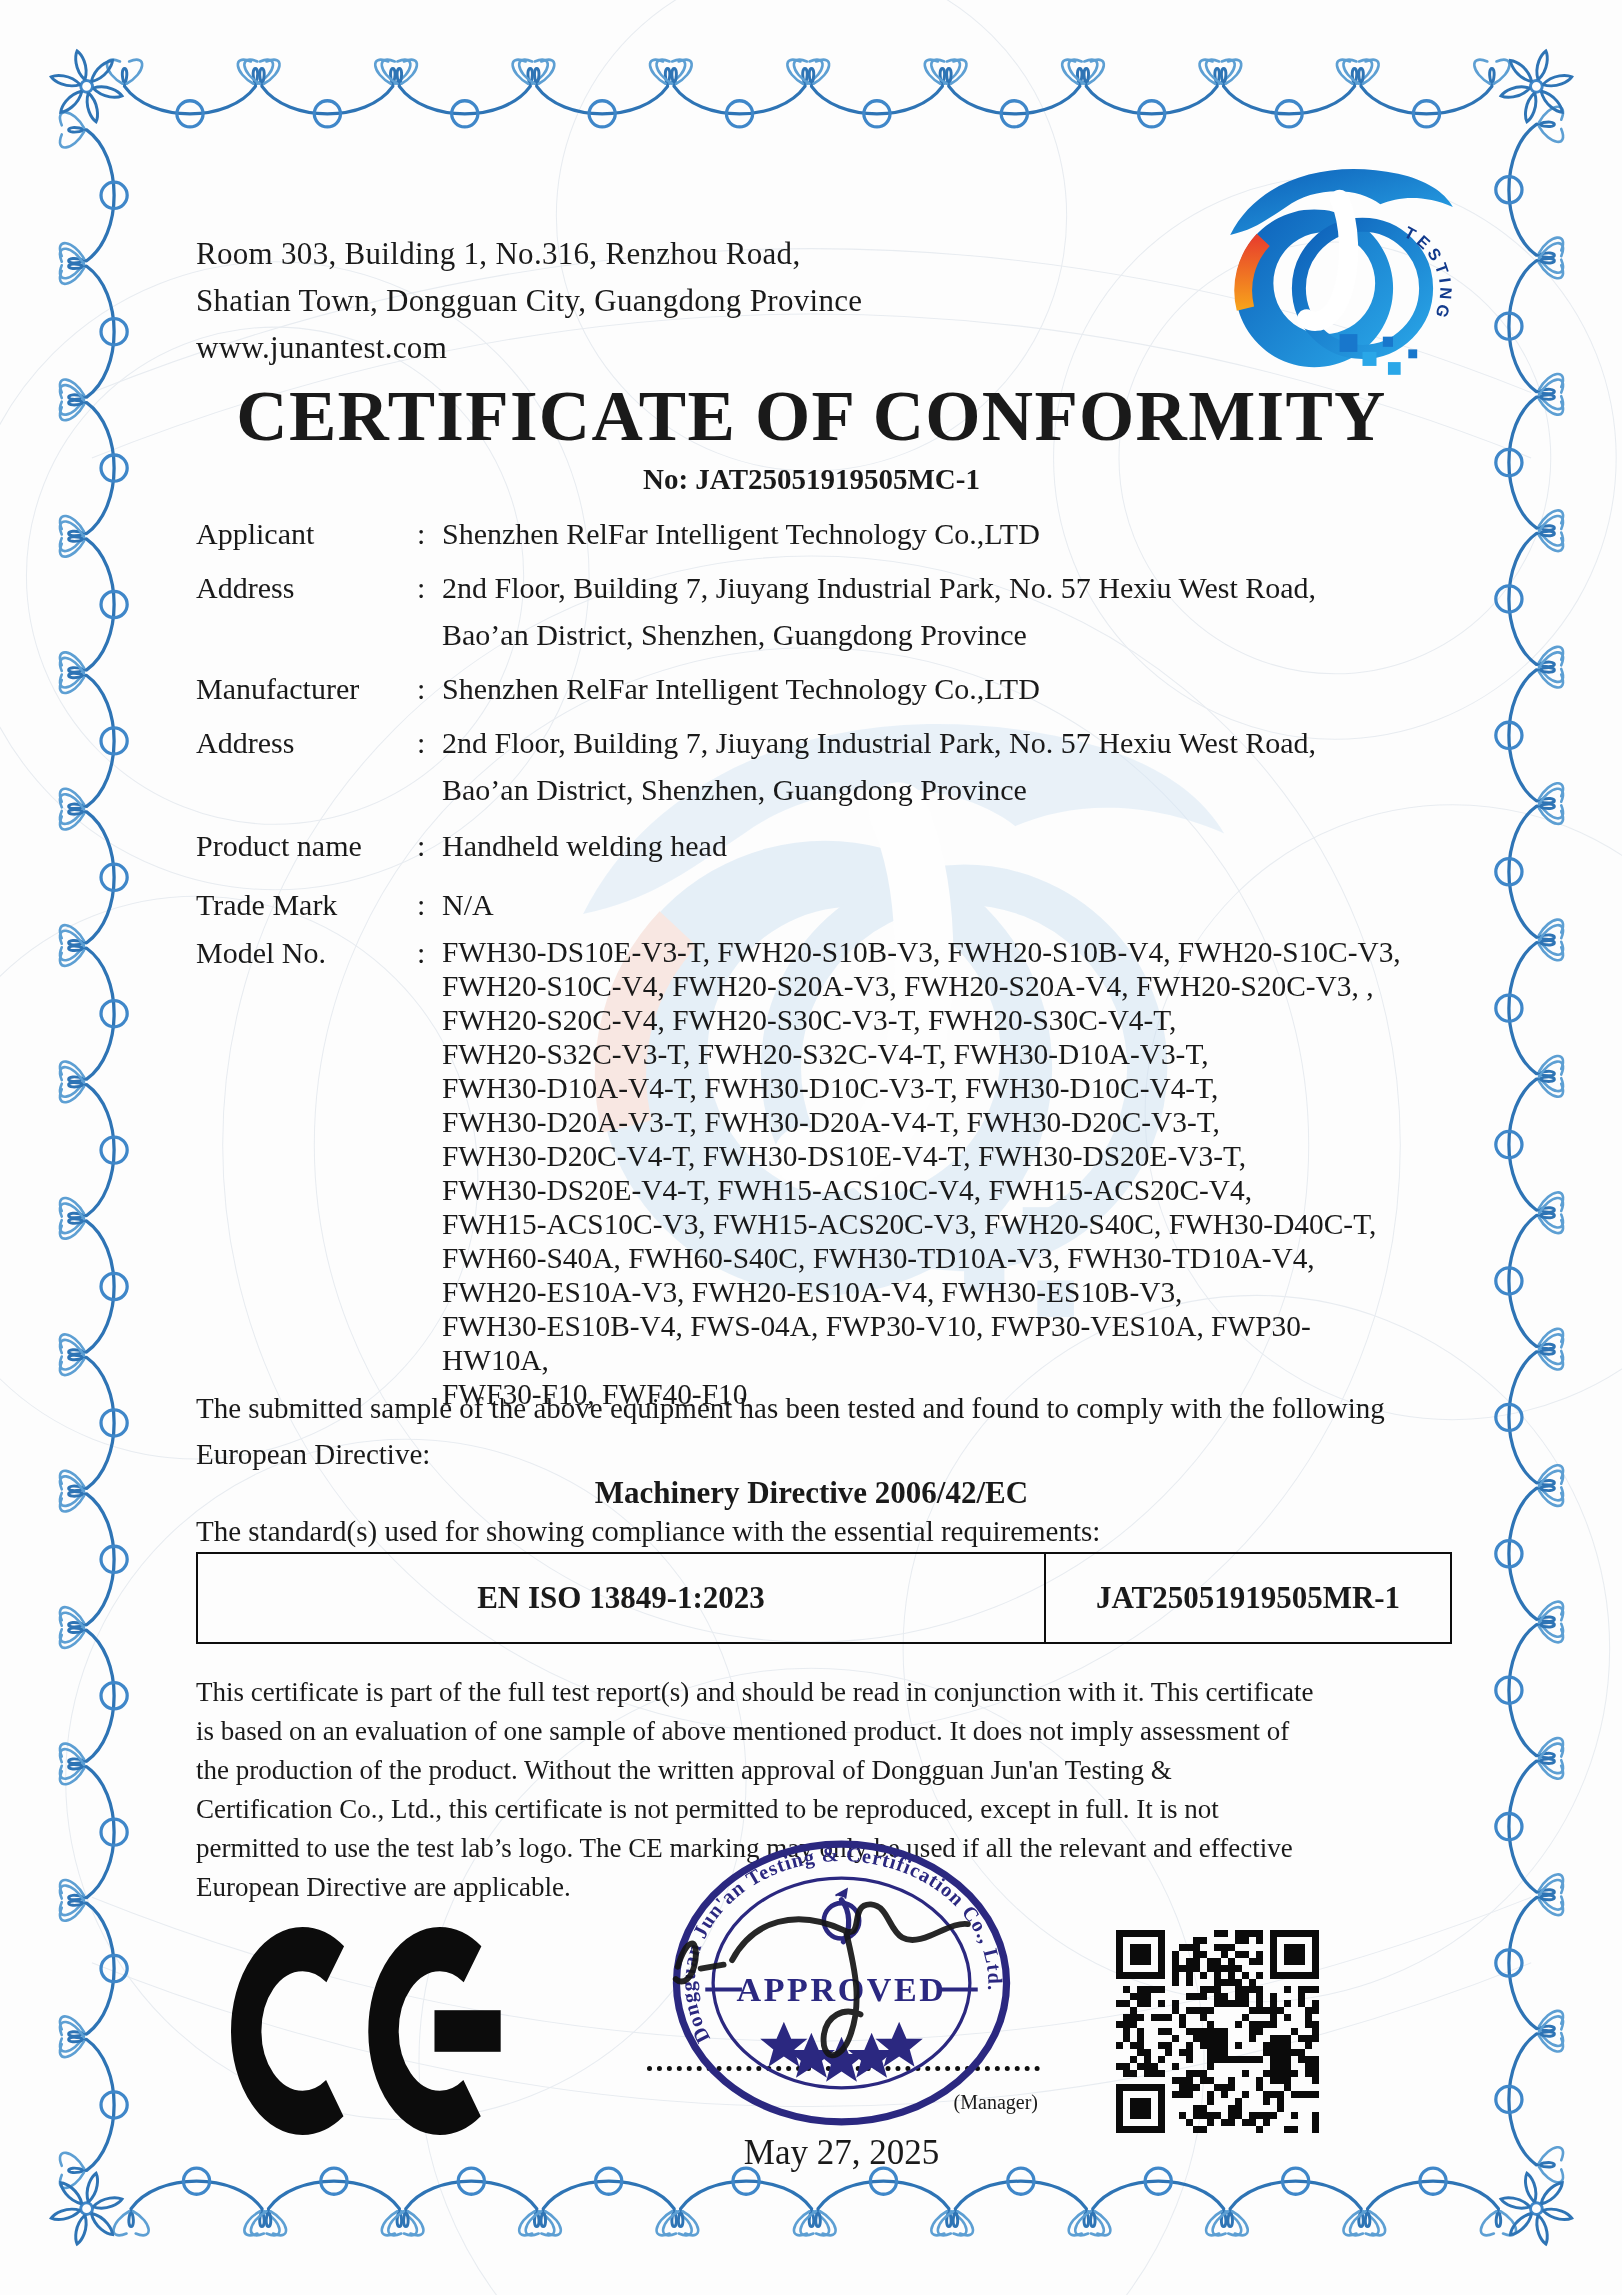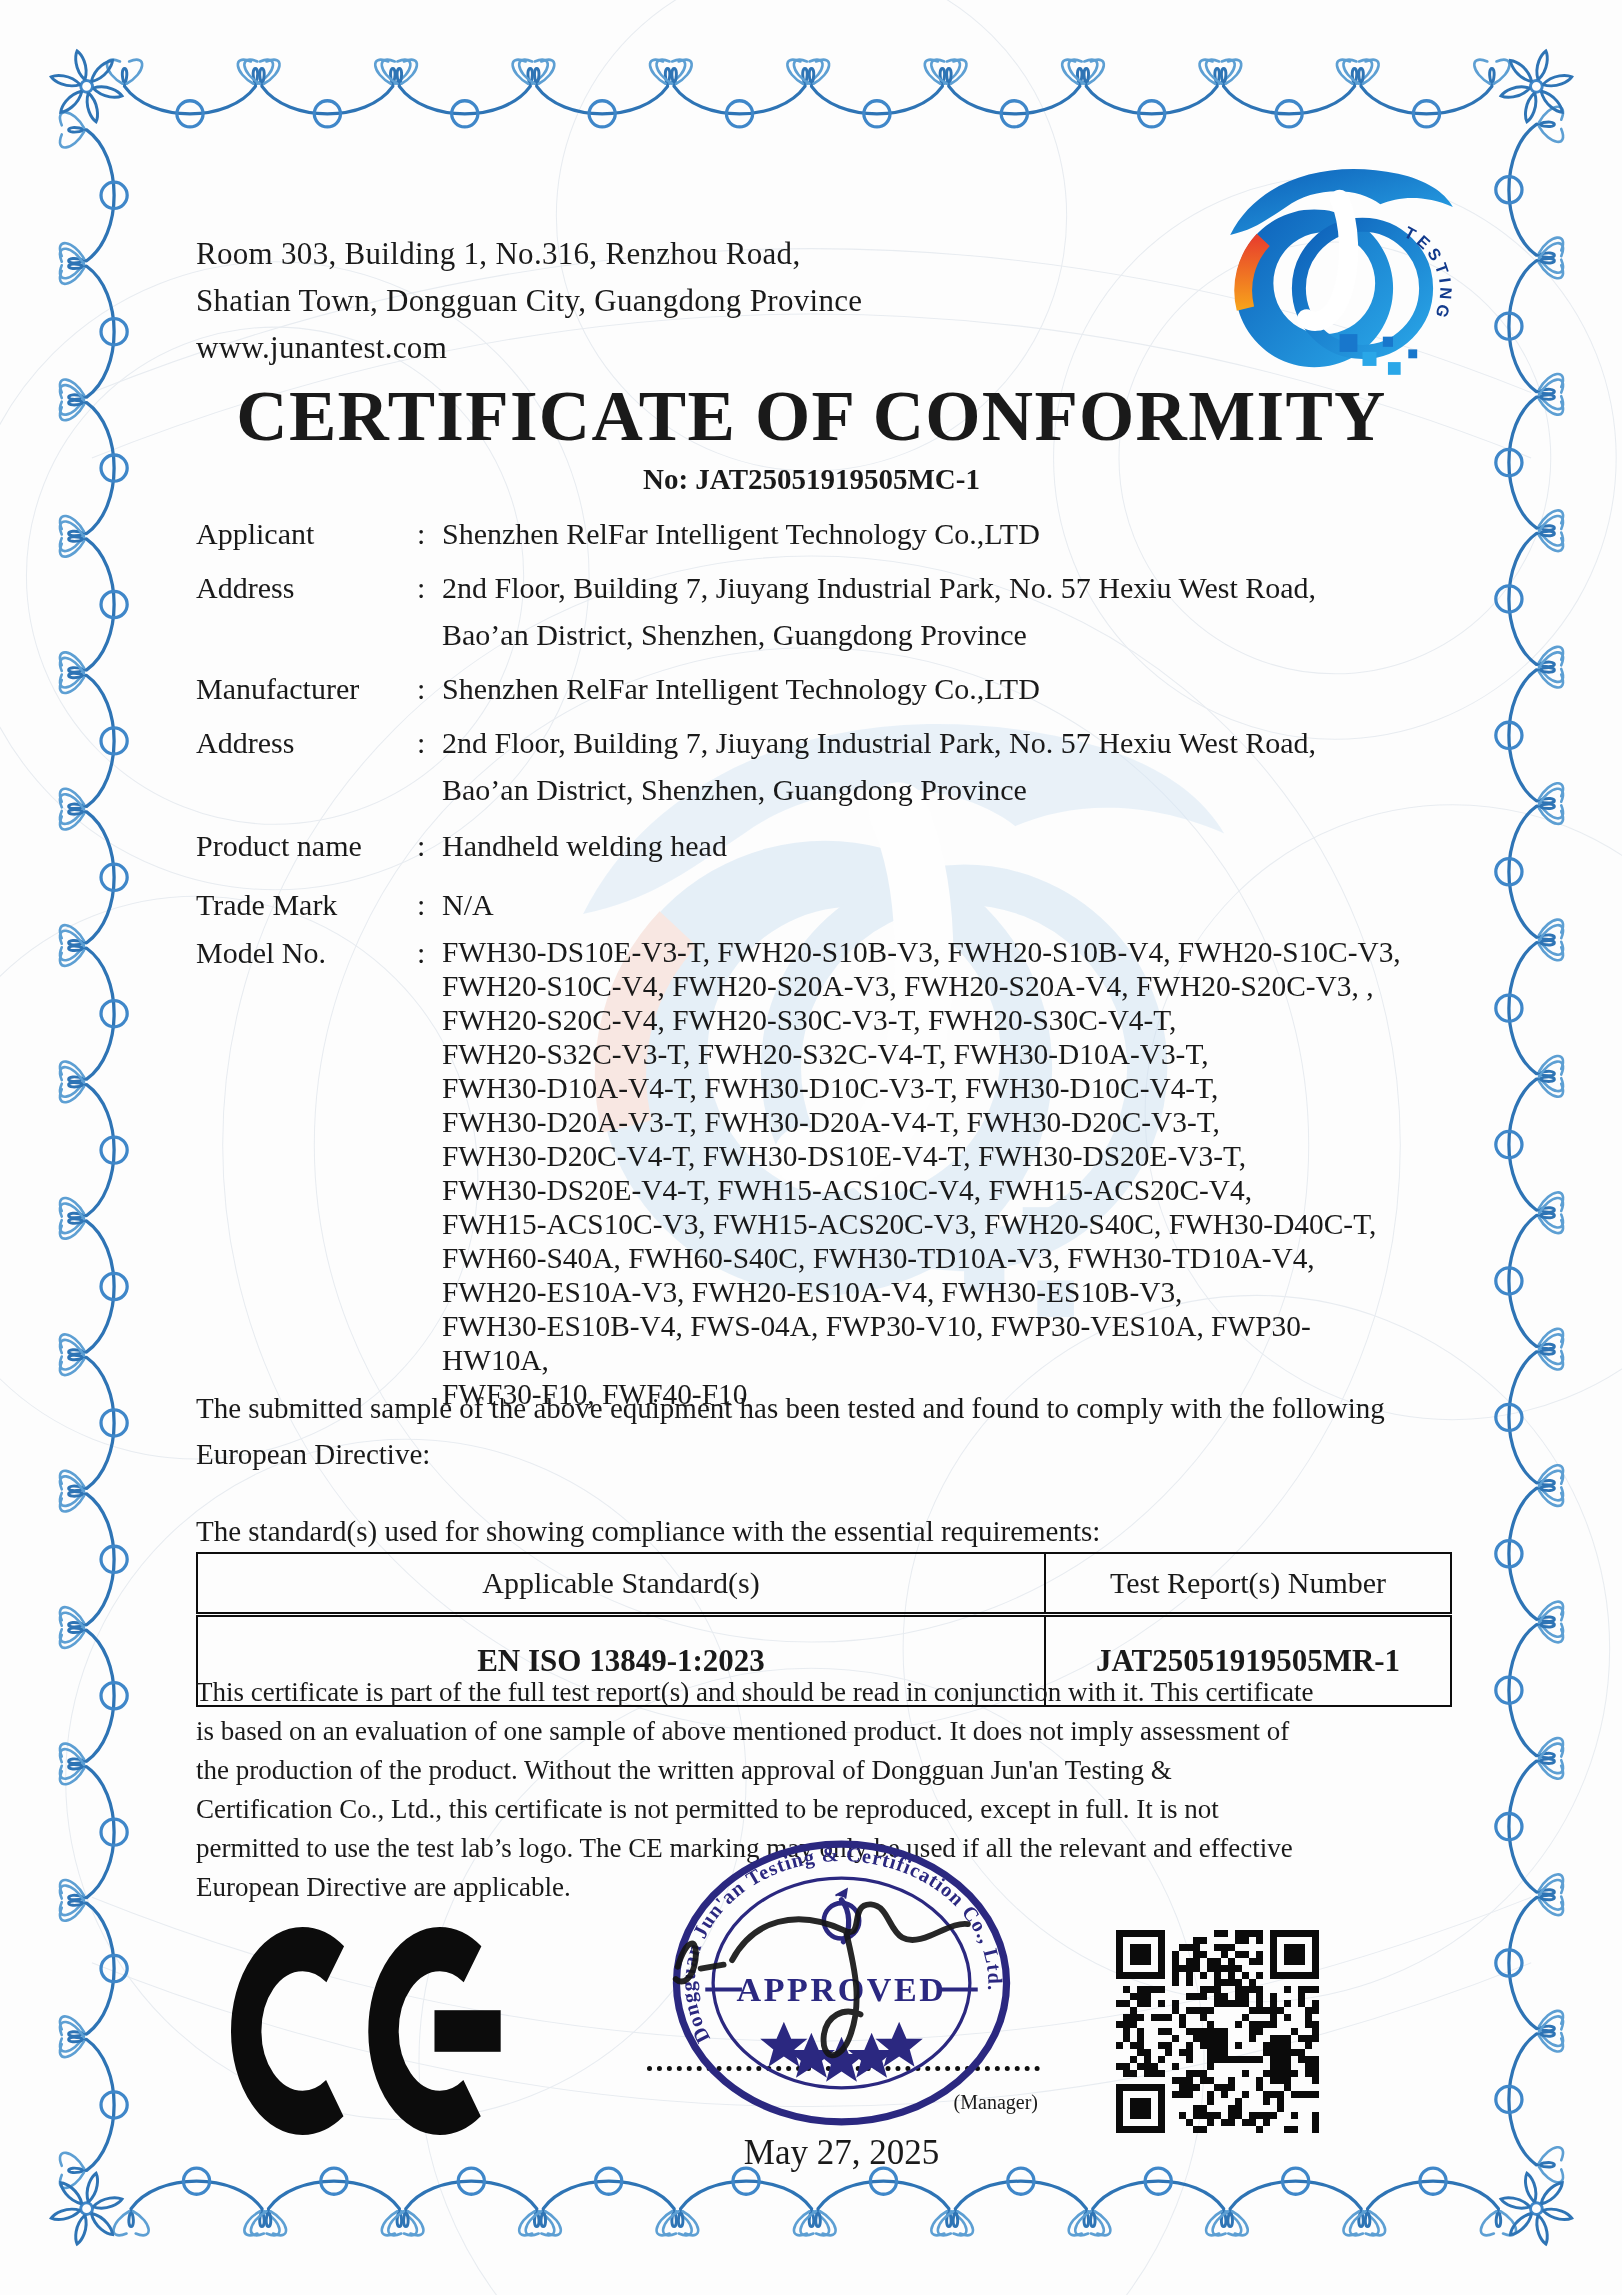--- a/index.html
+++ b/index.html
@@ -250,28 +250,25 @@
 FWH30-DS20E-V4-T, FWH15-ACS10C-V4, FWH15-ACS20C-V4,
 FWH15-ACS10C-V3, FWH15-ACS20C-V3, FWH20-S40C, FWH30-D40C-T,
 FWH60-S40A, FWH60-S40C, FWH30-TD10A-V3, FWH30-TD10A-V4,
 FWH20-ES10A-V3, FWH20-ES10A-V4, FWH30-ES10B-V3,
 FWH30-ES10B-V4, FWS-04A, FWP30-V10, FWP30-VES10A, FWP30-HW10A,
 FWF30-F10, FWF40-F10</span>
     </div>
 
     <div class="abs para pre" style="top:1385px">The submitted sample of the above equipment has been tested and found to comply with the following
 European Directive:</div>
+    <div class="abs directive" style="top:1475px">Machinery Directive 2006/42/EC</div>
     <div class="abs standards" style="top:1513px">The standard(s) used for showing compliance with the essential requirements:</div>
 
     <table class="std-table">
       <tbody>
-          <tr>
-        <th class="c0">Applicable Standard(s)</th>
-        <th class="c1">Test Report(s) Number</th>
-      </tr>
       <tr>
         <td class="c0">EN ISO 13849-1:2023</td>
         <td class="c1">JAT25051919505MR-1</td>
       </tr>
     </tbody>
       </table>
 
     <div class="abs disclaimer pre">This certificate is part of the full test report(s) and should be read in conjunction with it. This certificate
 is based on an evaluation of one sample of above mentioned product. It does not imply assessment of
 the production of the product. Without the written approval of Dongguan Jun'an Testing &amp;

